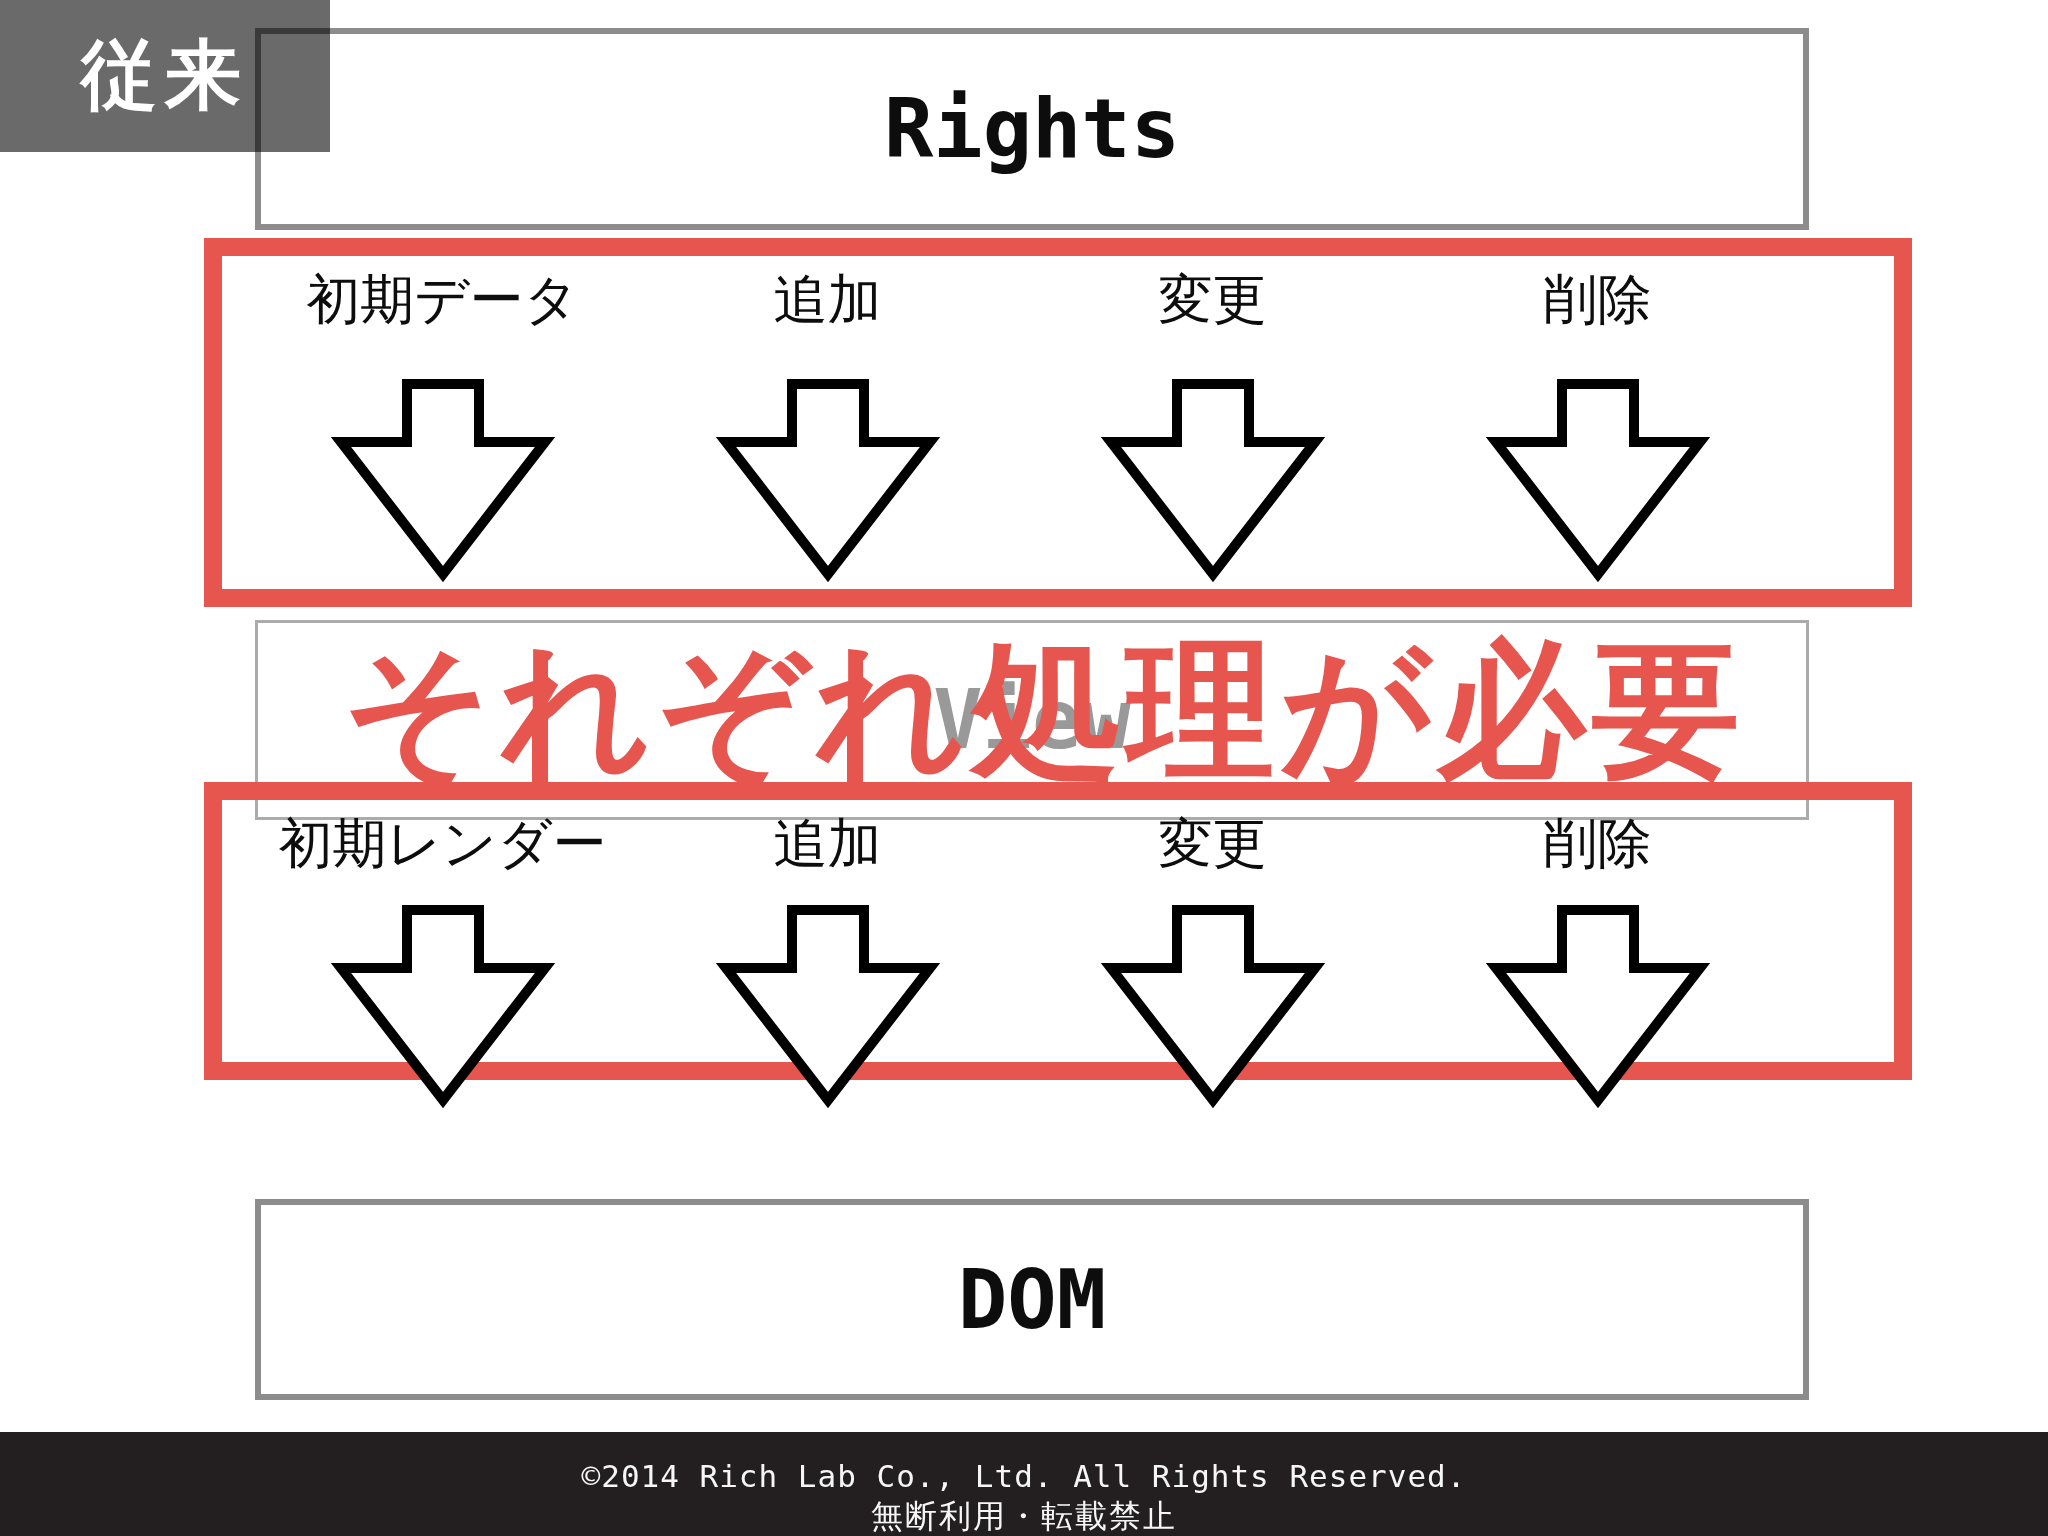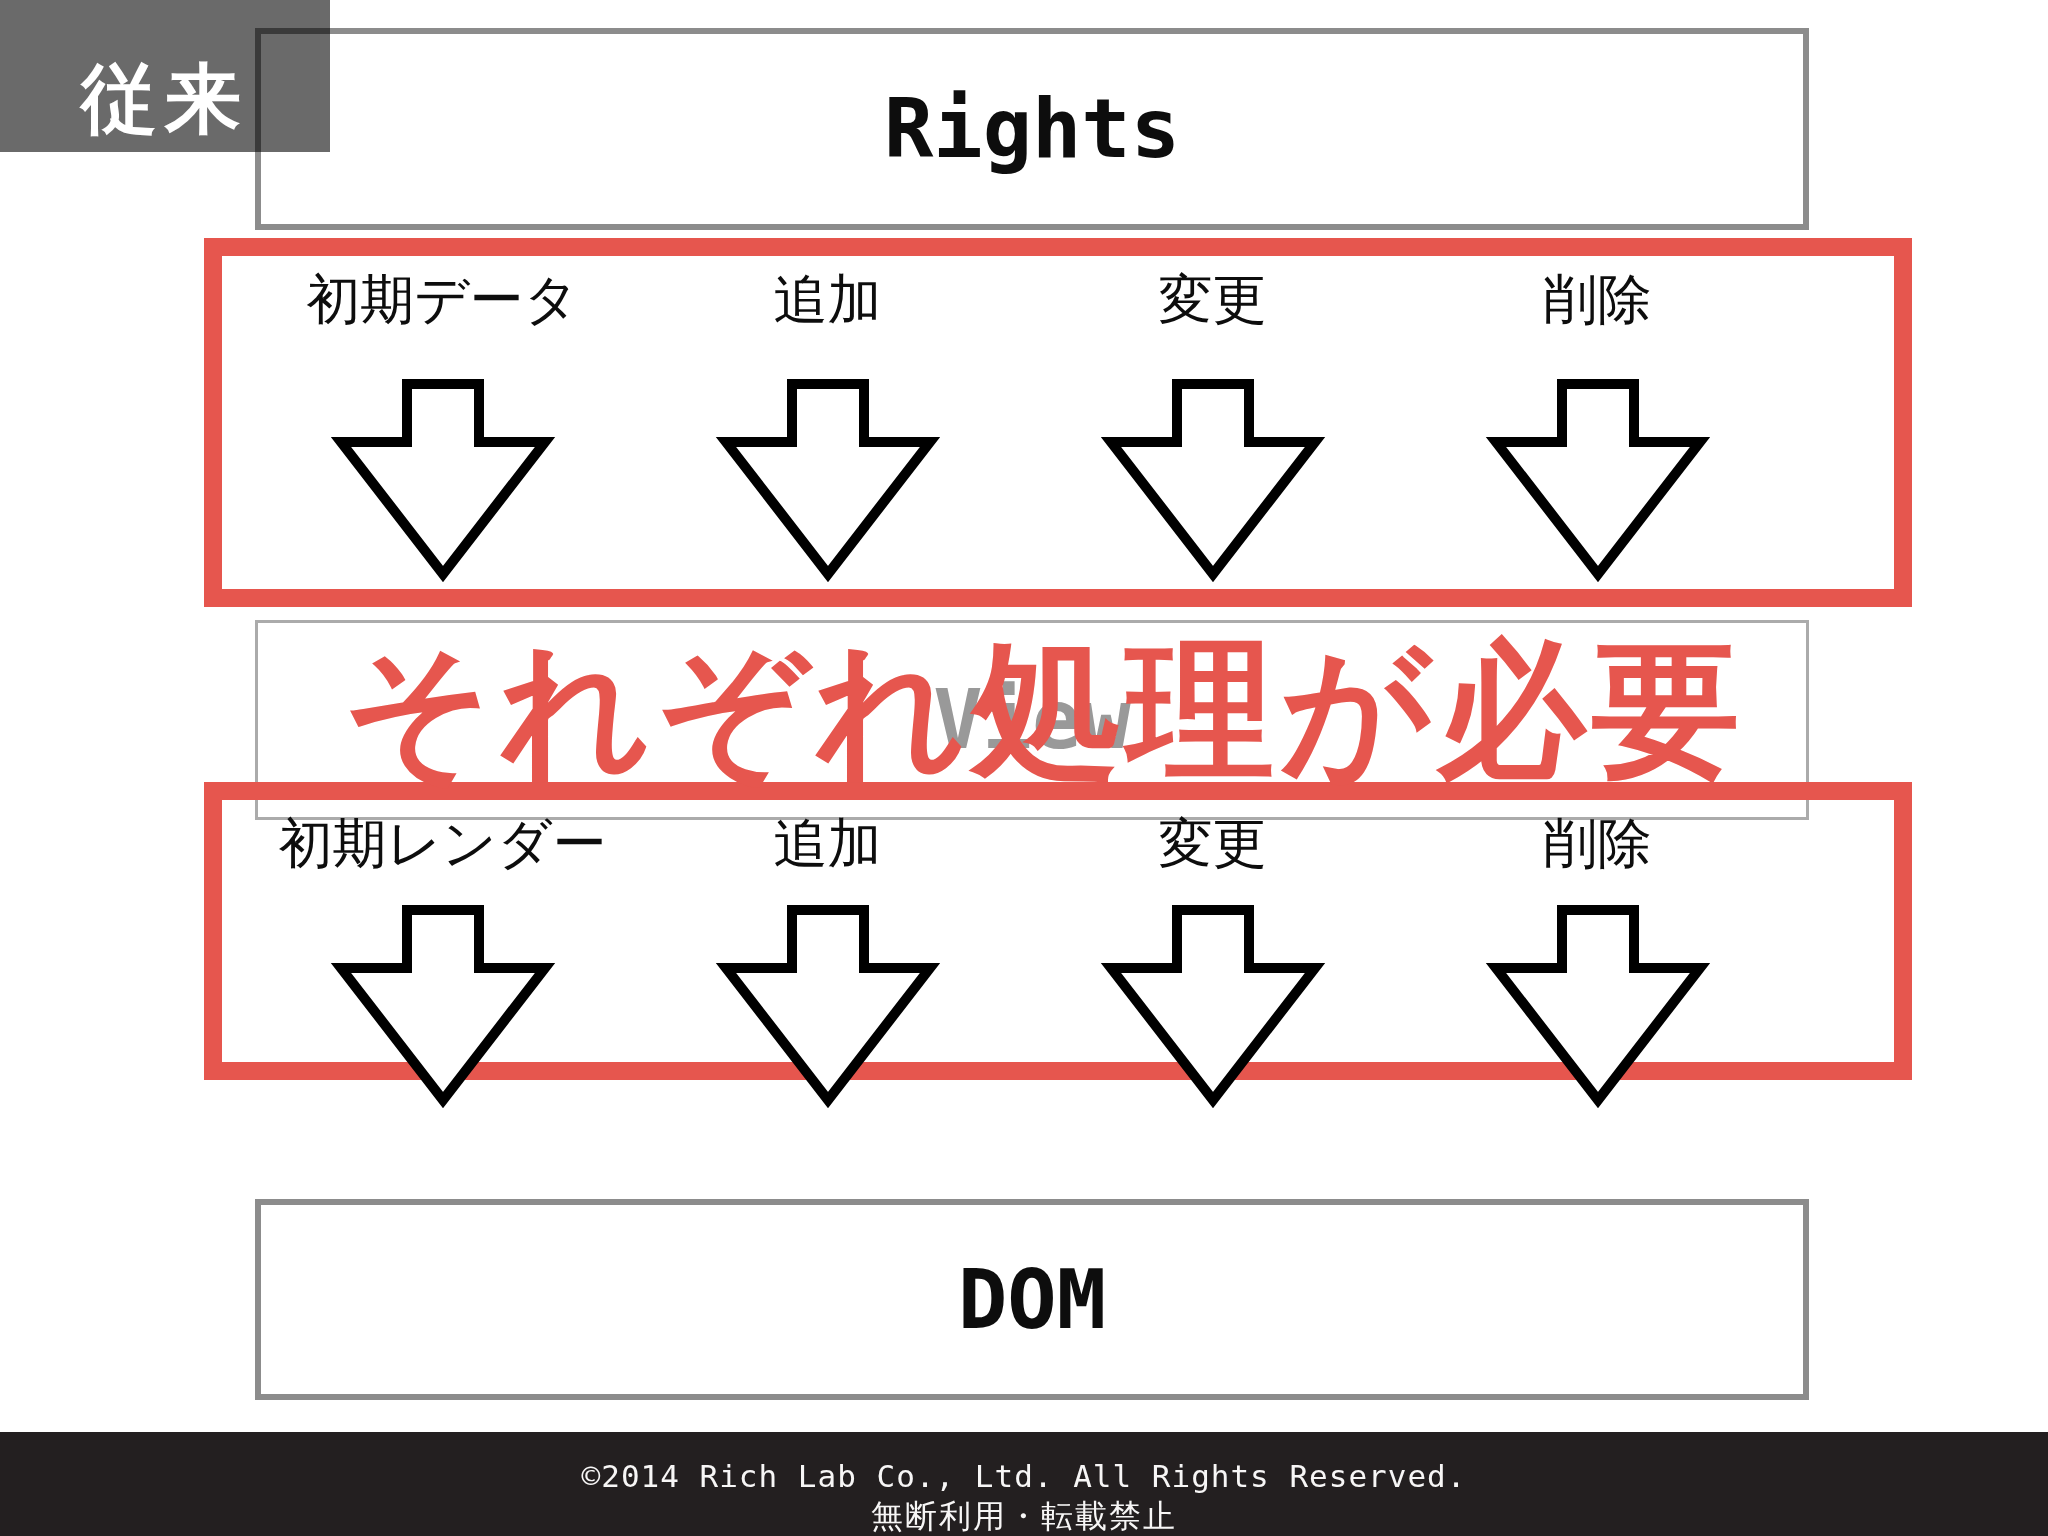--- a/index.html
+++ b/index.html
@@ -3,21 +3,21 @@
 <meta charset="utf-8">
 <style>
   html,body{margin:0;padding:0;background:#fff;}
   #stage{
     position:relative;width:2048px;height:1536px;background:#ffffff;overflow:hidden;
     font-family:"Liberation Sans","DejaVu Sans",sans-serif;color:#111;
   }
   
   .era-badge{
     position:absolute;left:0;top:0;width:330px;height:152px;background:#6a6a6a;
-    color:#ffffff;display:flex;align-items:flex-end;justify-content:center;
+    color:#ffffff;display:flex;align-items:center;justify-content:center;
     font-size:76px;font-weight:bold;letter-spacing:8px;z-index:1;
   }
   
   .frame-box{
     position:absolute;left:255px;width:1554px;box-sizing:border-box;
     display:flex;align-items:center;justify-content:center;z-index:2;
     border:6px solid rgba(0,0,0,0.45);
   }
   #model-box{top:28px;height:202px;}
   #view-box{top:620px;height:200px;border:3px solid rgba(0,0,0,0.33);z-index:1;}

